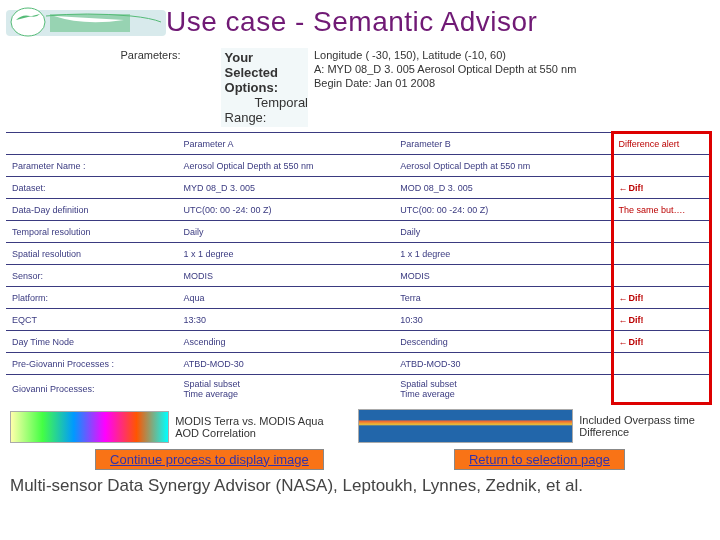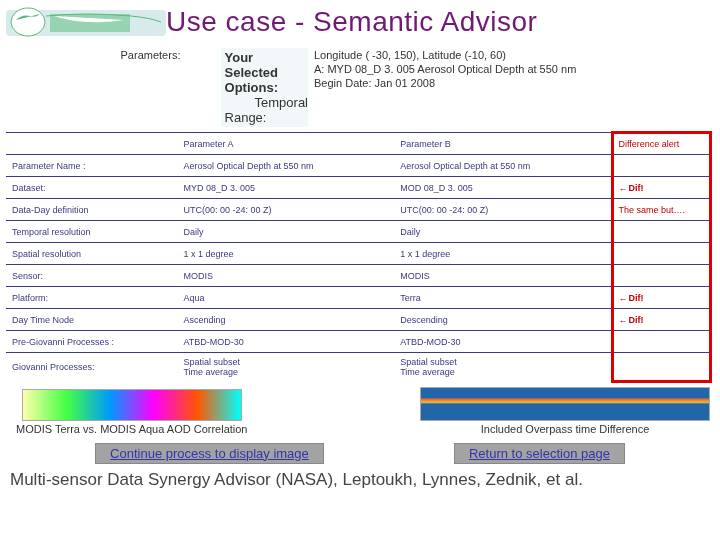--- a/index.html
+++ b/index.html
@@ -112,33 +112,33 @@
     width: 290px;
     height: 34px;
     background:
       linear-gradient(#26a 0%, #26a 30%, #e63 35%, #eb3 45%, #26a 50%, #26a 100%);
   }
   .caption {
     font-size: 11px;
     color: #333;
     padding: 2px 6px;
   }
-  .imgcol { display: flex; flex-direction: column; align-items: center; }
+  .imgcol { display: flex; flex-direction: row; align-items: center; }
   .btnrow {
     display: flex;
     justify-content: space-around;
     padding: 4px 30px 2px 30px;
   }
   .fakelink {
     font-size: 13px;
     color: #3333aa;
     text-decoration: underline;
     border: 1px solid #888;
     padding: 2px 14px;
-    background: #a3a3a3;
+    background: #f97316;
     cursor: pointer;
   }
   .footer {
     font-size: 17px;
     color: #444;
     padding: 4px 10px;
   }
   .arrow::before { content: "\2190"; font-weight: bold; padding-right:1px;}
 </style>
 </head>
@@ -239,20 +239,26 @@
         <td style="white-space: pre-line;">MODIS</td>
         <td></td>
       </tr>
       <tr>
         <td>Platform:</td>
         <td style="white-space: pre-line;">Aqua</td>
         <td style="white-space: pre-line;">Terra</td>
         <td class="diffcell arrow">Dif!</td>
       </tr>
       <tr class="indent">
+        <td>EQCT</td>
+        <td style="white-space: pre-line;">13:30</td>
+        <td style="white-space: pre-line;">10:30</td>
+        <td class="diffcell arrow">Dif!</td>
+      </tr>
+      <tr class="indent">
         <td>Day Time Node</td>
         <td style="white-space: pre-line;">Ascending</td>
         <td style="white-space: pre-line;">Descending</td>
         <td class="diffcell arrow">Dif!</td>
       </tr>
       <tr>
         <td>Pre-Giovanni Processes :</td>
         <td style="white-space: pre-line;">ATBD-MOD-30</td>
         <td style="white-space: pre-line;">ATBD-MOD-30</td>
         <td></td>

